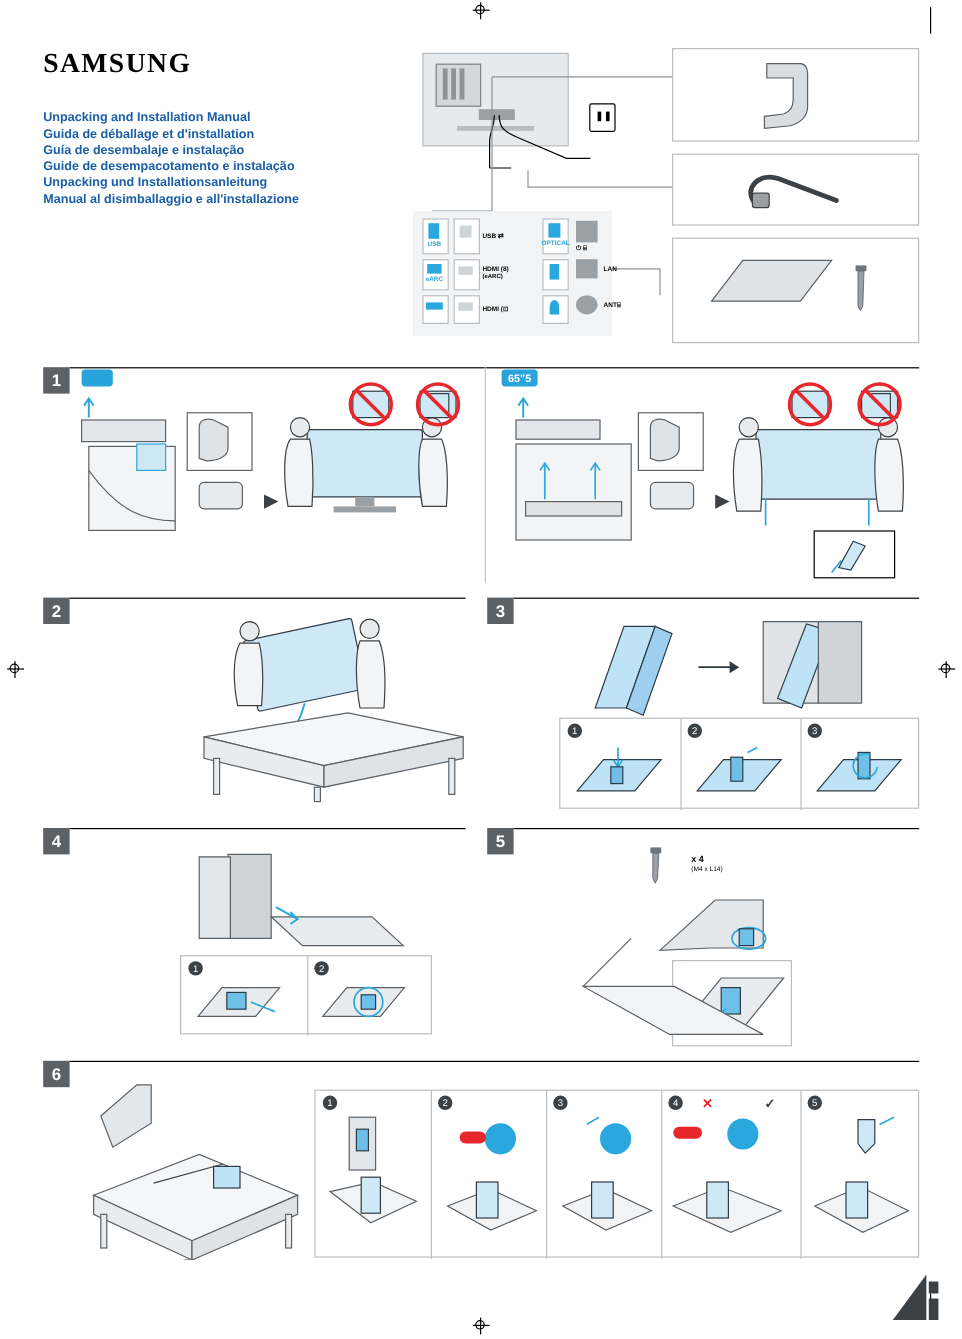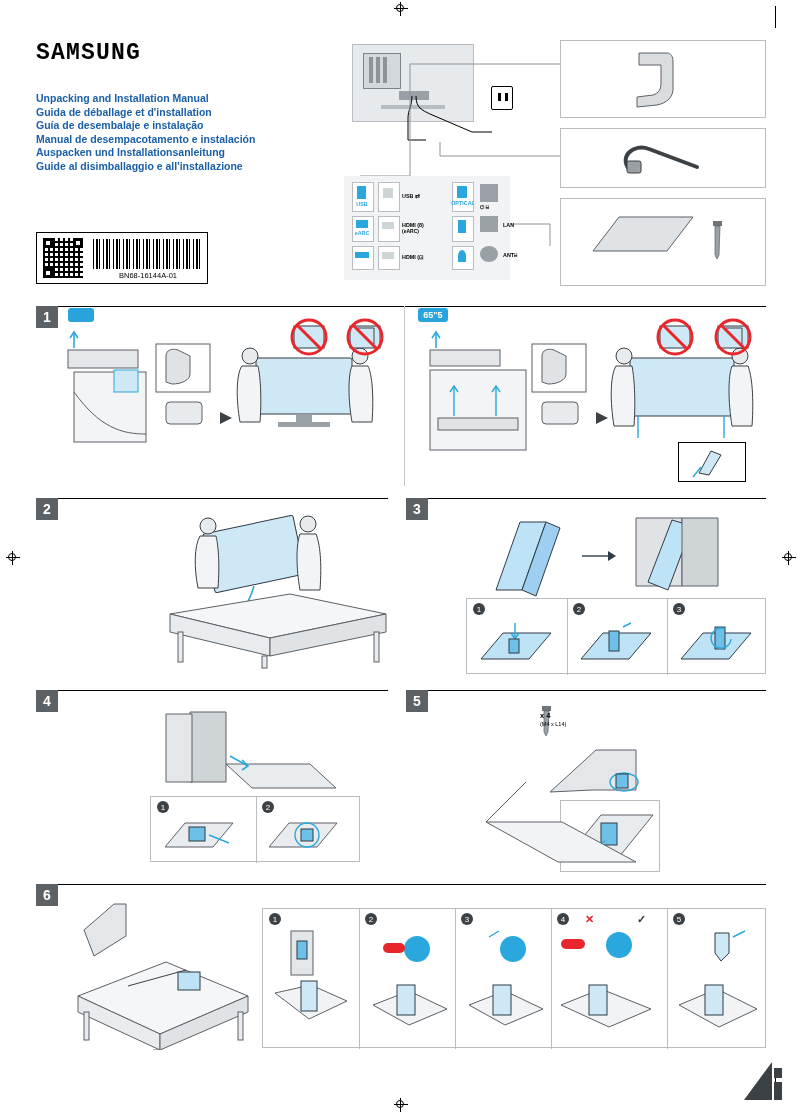--- a/index.html
+++ b/index.html
@@ -16,21 +16,21 @@
   .regmark:before{left:6px;top:0;width:1px;height:14px;}
   .regmark:after{top:6px;left:0;height:1px;width:14px;}
   .regcircle{position:absolute;left:2px;top:2px;width:8px;height:8px;border:1px solid #000;border-radius:50%;box-sizing:border-box;}
 
   .cropmark{position:absolute;background:#000;}
 
   
   .brand{
     position:absolute;left:36px;top:40px;
     font-size:23px;font-weight:bold;letter-spacing:1.2px;
-    font-family:Liberation Mono, monospace;
+    font-family:Liberation Serif, serif;
     text-align:right;
   }
 
   
   .titles{position:absolute;left:36px;top:92px;color:#1a5fa8;font-weight:bold;font-size:10.5px;line-height:13.6px;}
   .titles div{white-space:nowrap;}
 
   
   .codebox{position:absolute;left:36px;top:232px;width:172px;height:52px;border:1px solid #000;box-sizing:border-box;background:#fff;}
   .qr{position:absolute;left:6px;top:5px;width:40px;height:40px;
@@ -92,35 +92,25 @@
     </div>
   <div class="cropmark" style="left:775px;top:6px;width:1px;height:22px;"></div>
   <div class="cropmark" style="left:775px;top:1078px;width:1px;height:22px;"></div>
 
   <div class="brand">SAMSUNG</div>
 
   <div class="titles">
     <div>Unpacking and Installation Manual</div>
     <div>Guida de déballage et d'installation</div>
     <div>Guía de desembalaje e instalação</div>
-    <div>Manual de desempacotamento e instalación</div>
-    <div>Auspacken und Installationsanleitung</div>
-    <div>Guide al disimballaggio e all'installazione</div>
-  </div>
-
-  <div class="codebox">
-    <div class="qr"></div>
-    <div class="qrframe">
-      <i style="left:0;top:0;"></i>
-        <i style="right:0;top:0;"></i>
-        <i style="left:0;bottom:0;"></i>
-    </div>
-    <div class="barcode"></div>
-    <div class="codelabel">BN68-16144A-01</div>
-  </div>
+    <div>Guide de desempacotamento e instalação</div>
+    <div>Unpacking und Installationsanleitung</div>
+    <div>Manual al disimballaggio e all'installazione</div>
+  </div>
+
 
   <div class="box" style="left:352px;top:44px;width:122px;height:78px;background:#e7eaec;border:1px solid #b9bdc1;">
     <div style="position:absolute;left:10px;top:8px;width:36px;height:34px;border:1px solid #7d8488;background:#d3d8db;"></div>
     <div style="position:absolute;left:16px;top:12px;width:4px;height:26px;background:#8d9398;"></div>
     <div style="position:absolute;left:23px;top:12px;width:4px;height:26px;background:#8d9398;"></div>
     <div style="position:absolute;left:30px;top:12px;width:4px;height:26px;background:#8d9398;"></div>
     <div style="position:absolute;left:46px;top:46px;width:30px;height:9px;background:#9aa1a6;"></div>
     <div style="position:absolute;left:28px;top:60px;width:64px;height:4px;background:#b7bdc1;"></div>
   </div>
   <svg style="position:absolute;left:352px;top:44px;" width="180" height="110">
@@ -361,21 +351,21 @@
       <rect x="38" y="16" width="12" height="12" fill="#6fc0e8" stroke="#2f3b44"></rect>
     </svg>
   </div>
 
   <div class="stepnum" style="left:406px;top:690px;">5</div>
   <div class="steprule" style="left:428px;top:690px;width:338px;"></div>
   <svg style="position:absolute;left:538px;top:706px;" width="18" height="34">
     <rect x="4" y="0" width="9" height="5" fill="#6e7478"></rect>
     <path d="M6,5 L11,5 L10,26 L8,30 L6,26 Z" fill="#9aa1a6" stroke="#5c6166" stroke-width="0.7"></path>
   </svg>
-  <div class="screwtxt" style="left:540px;top:712px;">
+  <div class="screwtxt" style="left:576px;top:712px;">
     <span>x 4</span><br>
     <span class="screwsub">(M4 x L14)</span>
   </div>
   <svg style="position:absolute;left:540px;top:744px;" width="120" height="54">
     <path d="M10,48 L56,6 L96,6 L96,46 L52,46 Z" fill="#e3e7ea" stroke="#5c6166"></path>
     <ellipse cx="84" cy="38" rx="14" ry="9" fill="none" stroke="#2aa7dd" stroke-width="1.4"></ellipse>
     <rect x="76" y="30" width="12" height="14" fill="#6fc0e8" stroke="#2f3b44"></rect>
   </svg>
   <div class="panel" style="left:560px;top:800px;width:100px;height:72px;">
     <svg width="98" height="70">

